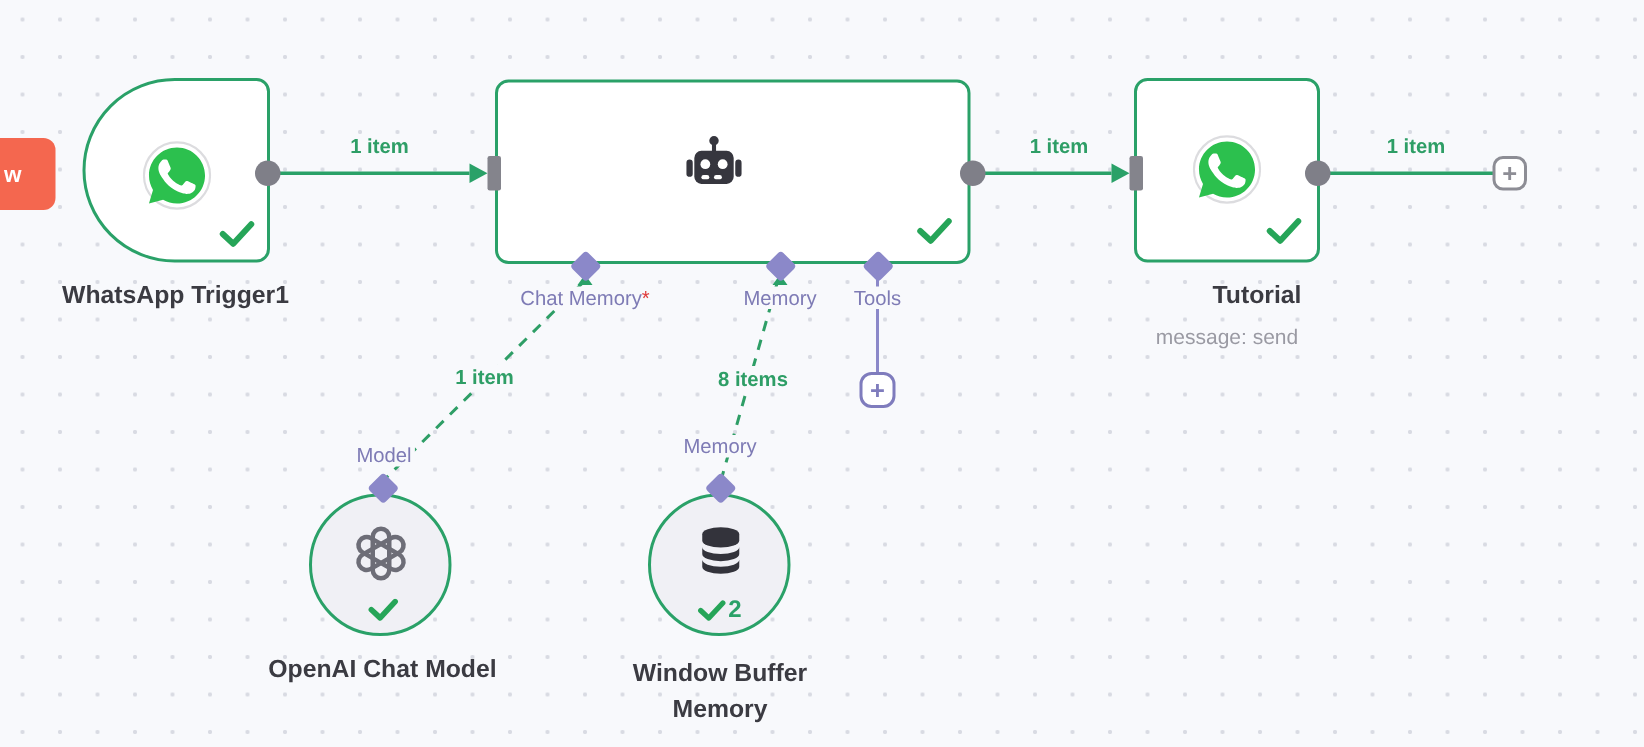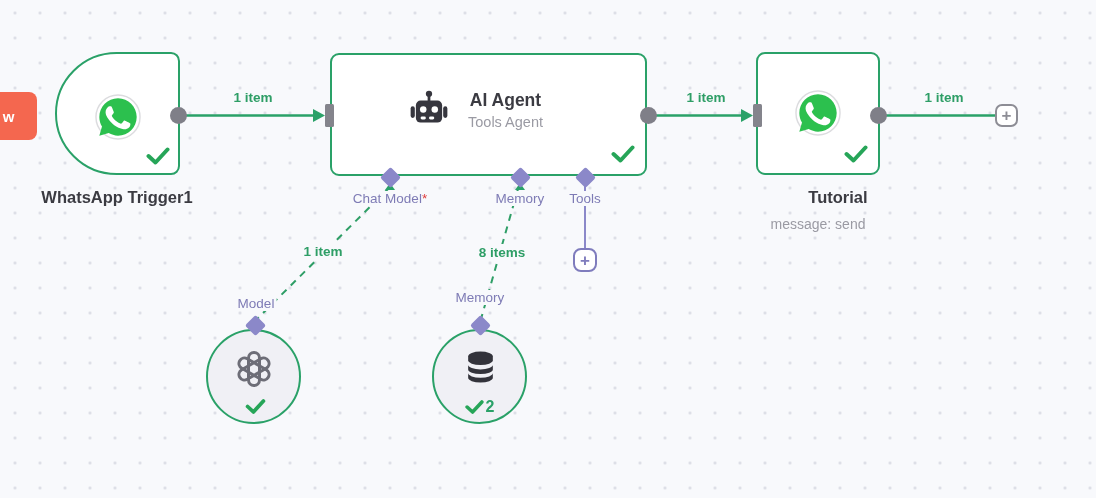--- a/index.html
+++ b/index.html
@@ -127,39 +127,35 @@
         <circle cx="20" cy="4.6" r="3" fill="#36363e"></circle>
         <rect x="18.7" y="6.5" width="2.6" height="5" fill="#36363e"></rect>
         <rect x="2.5" y="16.5" width="4" height="11" rx="2" fill="#36363e"></rect>
         <rect x="33.5" y="16.5" width="4" height="11" rx="2" fill="#36363e"></rect>
         <rect x="7.5" y="11" width="25" height="21" rx="4.5" fill="#36363e"></rect>
         <circle cx="14.5" cy="19.5" r="3.1" fill="#ffffff"></circle>
         <circle cx="25.5" cy="19.5" r="3.1" fill="#ffffff"></circle>
         <rect x="12" y="26.3" width="5" height="2.8" rx="1.4" fill="#ffffff"></rect>
         <rect x="20" y="26.3" width="5" height="2.8" rx="1.4" fill="#ffffff"></rect>
       </svg>
-      <div class="agent-text">
-        <div class="agent-title">AI Agent</div>
-        <div class="agent-subtitle">Tools Agent</div>
-      </div>
     </div>
     <svg class="check" style="right:10px;bottom:11px;" width="24" height="18" viewBox="0 0 24 18">
       <path d="M2.5 9 L9.5 15.5 L21.5 2.5" fill="none" stroke="#26a558" stroke-width="4" stroke-linecap="round" stroke-linejoin="round"></path>
     </svg>
   </div>
   <div class="endpoint" style="left:639.5px;top:107px;"></div>
 
   <div class="diamond" style="left:382.5px;top:169.5px;"></div>
   <div class="mini-arrow-up" style="left:385px;top:183px;"></div>
   <div class="diamond" style="left:512.5px;top:169.5px;"></div>
   <div class="mini-arrow-up" style="left:515px;top:183px;"></div>
   <div class="diamond" style="left:577.5px;top:169.5px;"></div>
 
   <div class="connector-label" style="left:390px;top:191px;">
-    <span>Chat Model</span><span class="req">*</span>
+    <span>Chat Memory</span><span class="req">*</span>
   </div>
   <div class="connector-label" style="left:520px;top:191px;">Memory</div>
   <div class="connector-label" style="left:585px;top:191px;">Tools</div>
 
   <div class="plus-btn purple">
     <span>+</span>
   </div>
 
   <div class="item-label on-dash" style="left:323px;top:243px;">1 item</div>
   <div class="item-label on-dash" style="left:502px;top:244px;">8 items</div>
@@ -193,30 +189,32 @@
         <rect x="-5.5" y="-16.5" width="11" height="33" rx="5.5"></rect>
         <rect x="-5.5" y="-16.5" width="11" height="33" rx="5.5" transform="rotate(60)"></rect>
         <rect x="-5.5" y="-16.5" width="11" height="33" rx="5.5" transform="rotate(120)"></rect>
       </g>
     </svg>
     <svg class="check" style="left:37px;bottom:8px;" width="21" height="15" viewBox="0 0 24 18">
       <path d="M2.5 9 L9.5 15.5 L21.5 2.5" fill="none" stroke="#26a558" stroke-width="4.5" stroke-linecap="round" stroke-linejoin="round"></path>
     </svg>
   </div>
   <div class="diamond" style="left:247.5px;top:317.5px;"></div>
+  <div class="node-label" style="left:255px;top:437px;">OpenAI Chat Model</div>
 
   <div class="connector-label" style="left:480px;top:290px;">Memory</div>
   <div class="node circle" style="left:432px;top:329px;width:95px;height:95px;">
     <svg class="node-icon" style="left:28px;top:17px;" width="37" height="37" viewBox="0 0 36 36">
       <path fill="#33333b" d="M6 8 a12 4.6 0 0 1 24 0 v4 a12 4.6 0 0 1 -24 0 z"></path>
       <path fill="#33333b" d="M6 16.2 a12 4.6 0 0 0 24 0 v4.6 a12 4.6 0 0 1 -24 0 z"></path>
       <path fill="#33333b" d="M6 24.4 a12 4.6 0 0 0 24 0 v4.6 a12 4.6 0 0 1 -24 0 z"></path>
     </svg>
     <div class="run-count">
       <svg width="19" height="14" viewBox="0 0 24 18">
         <path d="M2.5 9 L9.5 15.5 L21.5 2.5" fill="none" stroke="#26a558" stroke-width="4.5" stroke-linecap="round" stroke-linejoin="round"></path>
       </svg>
       <span>2</span>
     </div>
   </div>
   <div class="diamond" style="left:472.5px;top:317.5px;"></div>
+  <div class="node-label" style="left:480px;top:437px;width:160px;white-space:normal;line-height:1.48;">Window Buffer Memory</div>
 
 </div>
 
 </body></html>

